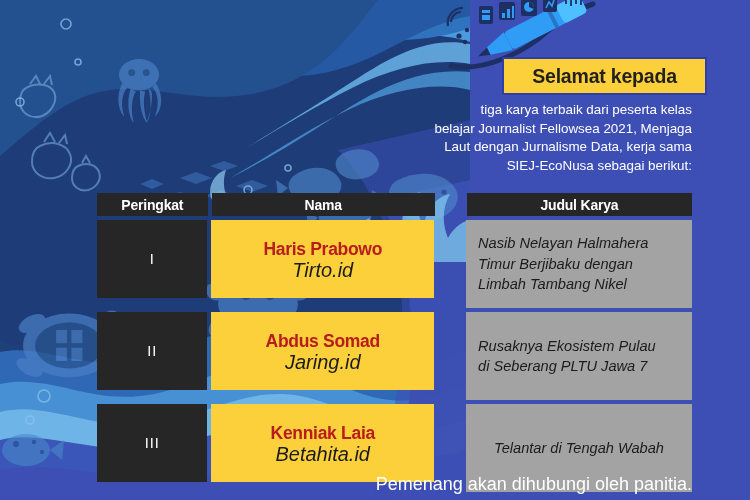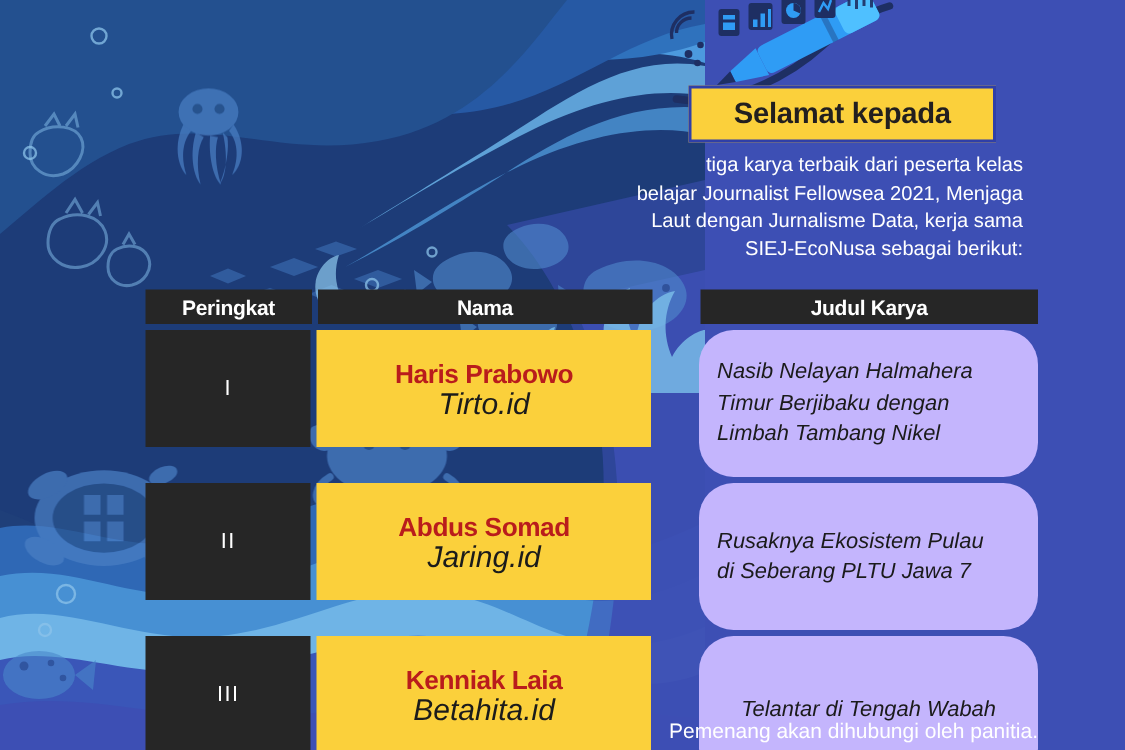--- a/index.html
+++ b/index.html
@@ -12,32 +12,32 @@
 
   
   #ocean{position:absolute;left:0;top:0;width:470px;height:500px;overflow:hidden;}
   #ocean svg{display:block;}
 
   
   #pen{position:absolute;left:415px;top:-8px;width:210px;height:90px;}
 
   
   #banner{
-    position:absolute;left:459px;top:57px;width:205px;height:38px;
+    position:absolute;left:502px;top:57px;width:205px;height:38px;
     background:#fbd03b;border:2px solid #2f3fa8;
     display:flex;align-items:center;justify-content:center;
     box-sizing:border-box;
   }
   #banner span{
     font-size:19.5px;font-weight:bold;color:#221f1f;letter-spacing:-0.2px;
   }
 
   
   #intro{
-    position:absolute;right:68px;top:101px;width:336px;
+    position:absolute;right:58px;top:101px;width:336px;
     text-align:right;color:#ffffff;font-size:13.4px;line-height:18.6px;
   }
   #intro div{white-space:nowrap;}
 
   
   #table{
     position:absolute;left:97px;top:193px;width:595px;
   }
   .row{display:flex;margin-bottom:4px;}
   .cell{box-sizing:border-box;}
@@ -47,31 +47,31 @@
     display:flex;flex-direction:column;align-items:center;justify-content:center;}
   .c-title{width:238px;
     display:flex;align-items:center;justify-content:center;margin-left:28px;}
 
   .head .cell{background:#262626;height:23px;display:flex;align-items:center;justify-content:center;}
   .head .cell span{color:#ffffff;font-size:14px;font-weight:bold;letter-spacing:-0.2px;}
 
   .body .c-rank{height:78px;}
   .body .c-rank span{color:#ffffff;font-size:14.5px;letter-spacing:1px;}
   .body .c-name{height:78px;background:#fbd03b;}
-  .body .c-title{height:98px;background:#c4b5fd;padding:0 12px;border-radius:23px;}
+  .body .c-title{height:88px;background:#a3a3a3;padding:0 12px;}
 
   .nm{font-size:17.5px;font-weight:bold;color:#b91c1c;letter-spacing:-0.3px;line-height:22px;}
   .med{font-size:20px;font-style:italic;color:#1b1b1b;line-height:20px;}
   .ttl{font-size:14.6px;font-style:italic;color:#1b1b1b;line-height:20.5px;text-align:left;width:100%;}
   .ttl.center{text-align:center;}
 
   
   #footer{
     position:absolute;right:58px;bottom:5px;
-    color:#ffffff;font-size:14px;text-align:right;margin-left:48px;
+    color:#ffffff;font-size:18px;text-align:right;margin-left:48px;
   }
 </style>
 </head>
 <body>
 
 <div id="poster">
 
   <div id="ocean">
     <svg width="470" height="500" viewBox="0 0 470 500" xmlns="http://www.w3.org/2000/svg">
       <defs>

